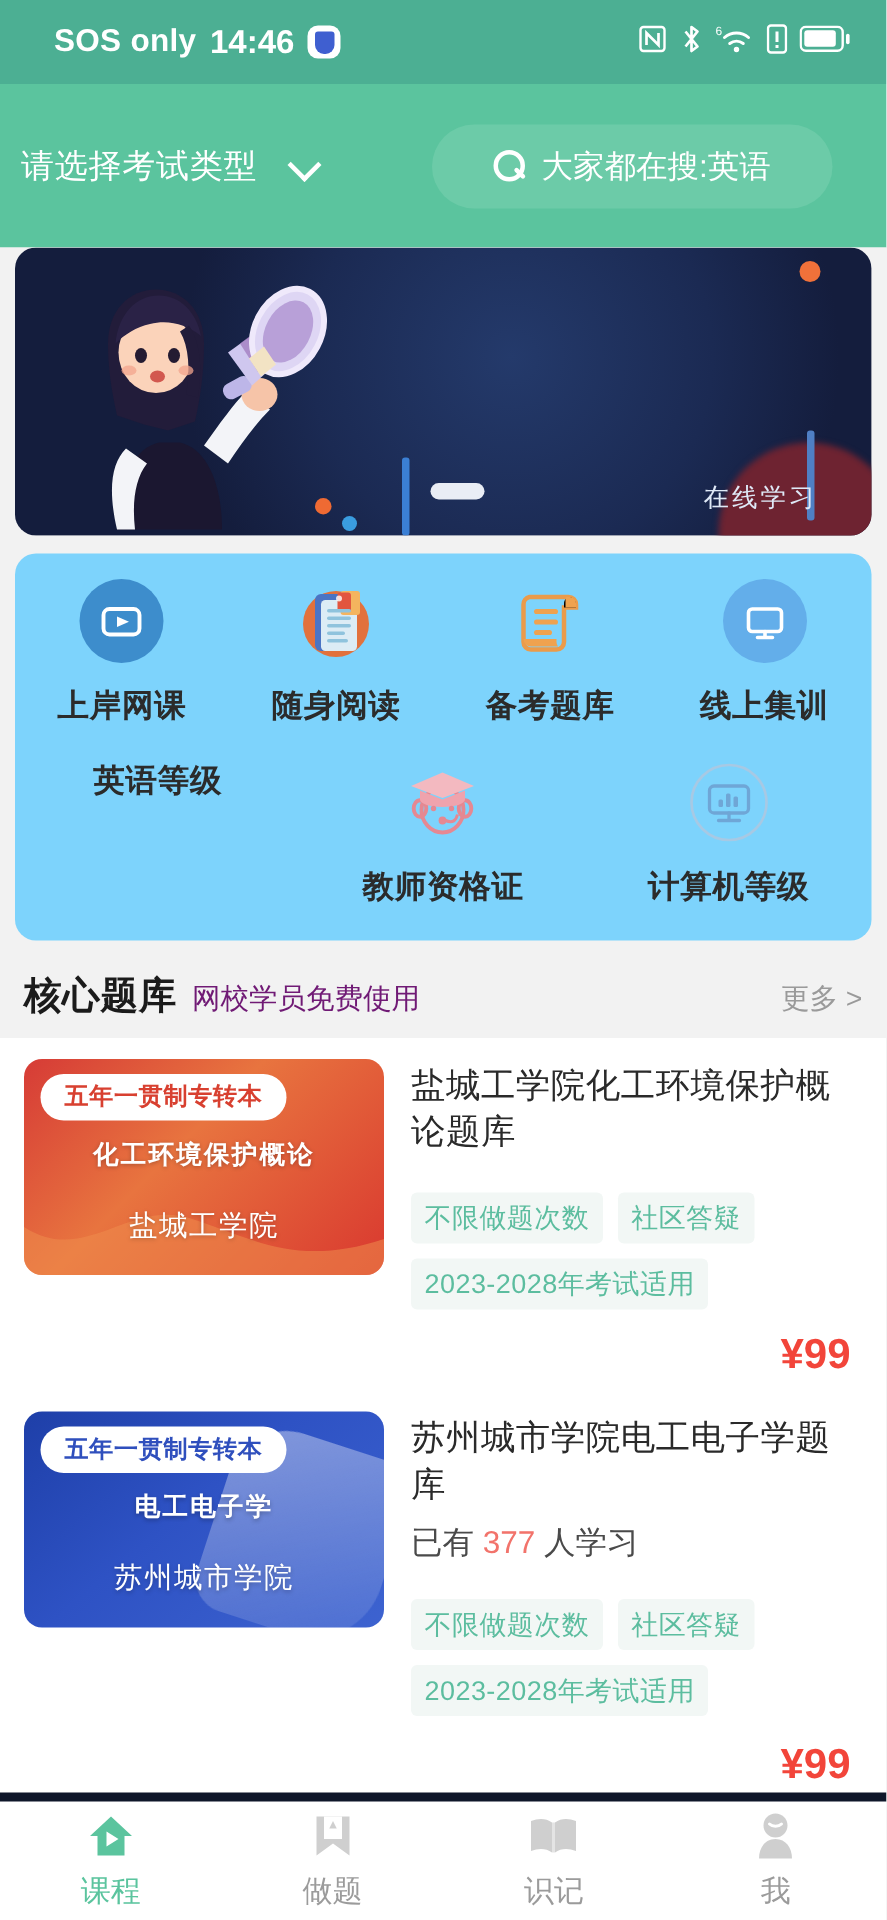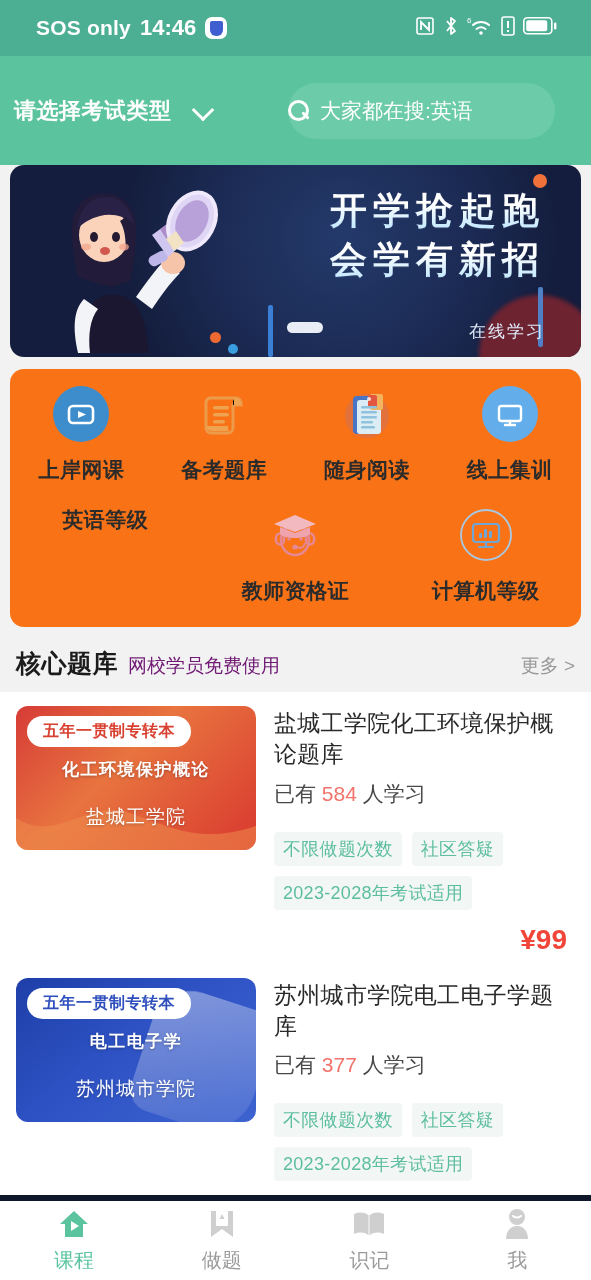--- a/index.html
+++ b/index.html
@@ -8,50 +8,50 @@
     font-family:"Liberation Sans","DejaVu Sans",sans-serif;
     background:#f2f2f2;
     overflow:hidden;
     position:relative;
   }
 
   
   .statusbar{
     height:56px;width:591px;background:#4CAF93;
     display:flex;align-items:center;justify-content:space-between;
-    padding:0 34px 0 36px;color:#ffffff;
+    padding:0 24px 0 36px;color:#ffffff;
   }
   .sb-left{display:flex;align-items:center;gap:9px;}
   .sb-carrier{font-size:21px;font-weight:600;letter-spacing:.2px;}
   .sb-time{font-size:22px;font-weight:600;}
   .sb-dot{
     width:22px;height:22px;border-radius:7px;background:#ffffff;
     display:flex;align-items:center;justify-content:center;
   }
   .sb-dot i{display:block;width:13px;height:15px;background:#3f5fd0;
     border-radius:2px 2px 6px 6px;}
   .sb-right{display:flex;align-items:center;gap:8px;}
   .ic{display:block;}
 
   
   .header{
     background:#5BC49E;width:591px;height:109px;
     display:flex;align-items:center;padding:0 36px 0 14px;
   }
   .examsel{display:flex;align-items:center;gap:22px;flex:0 0 auto;}
-  .examsel-label{color:#ffffff;font-size:22px;letter-spacing:.5px;font-weight:bold;}
+  .examsel-label{color:#ffffff;font-size:22px;letter-spacing:.5px;}
   .chev{width:20px;height:20px;position:relative;}
   .chev::after{
     content:"";position:absolute;left:1px;top:1px;width:13px;height:13px;
     border-right:3.4px solid #fff;border-bottom:3.4px solid #fff;
     transform:rotate(45deg);
   }
   .searchbox{
     margin-left:auto;width:267px;height:56px;border-radius:28px;
-    background:#6CCBA8;display:flex;align-items:center;justify-content:flex-start;gap:10px;
+    background:#6CCBA8;display:flex;align-items:center;justify-content:center;gap:10px;
   }
   .search-icon{width:22px;height:22px;position:relative;flex:0 0 auto;}
   .search-icon::before{
     content:"";position:absolute;left:0;top:0;width:15px;height:15px;
     border:3px solid #fff;border-radius:50%;
   }
   .search-icon::after{
     content:"";position:absolute;left:13px;top:14px;width:9px;height:3px;
     background:#fff;border-radius:2px;transform:rotate(45deg);
   }
@@ -91,21 +91,21 @@
   }
   .bn-sub{
     position:absolute;right:36px;bottom:14px;color:#dfe9f7;
     font-size:17px;letter-spacing:2px;
   }
   
   .girl{position:absolute;left:26px;bottom:0;width:190px;height:180px;}
 
   
   .gridcard{
-    margin:12px 10px 0;background:#f97316;border-radius:14px;
+    margin:12px 10px 0;background:#7dd3fc;border-radius:14px;
     padding:16px 0 22px;
   }
   .gridrow{display:flex;}
   .gcell{flex:1;display:flex;flex-direction:column;align-items:center;gap:13px;}
   .gicon{width:58px;height:58px;display:flex;align-items:center;justify-content:center;}
   .glabel{font-size:21px;color:#2b2b2b;font-weight:600;letter-spacing:.5px;}
   .circle{width:56px;height:56px;border-radius:50%;display:flex;align-items:center;justify-content:center;}
 
   
   .sect{
@@ -270,55 +270,36 @@
       <path d="M116 58l22-16 14 20-20 18z" fill="#cfc7ef"></path>
       <path d="M124 52l16-12 12 18-16 13z" fill="#9a6fb5" opacity=".65"></path>
 
       <ellipse cx="156" cy="44" rx="22" ry="30" fill="#ded6f4" transform="rotate(28 156 44)"></ellipse>
       <ellipse cx="156" cy="44" rx="15" ry="22" fill="#b8a0d8" transform="rotate(28 156 44)"></ellipse>
       <ellipse cx="156" cy="44" rx="22" ry="30" fill="none" stroke="#efe9fb" stroke-width="4" transform="rotate(28 156 44)"></ellipse>
 
       <path d="M130 62l10-8 8 12-10 8z" fill="#f2e3c4"></path>
     </svg>
 
-    <div class="bn-title">
-      <div class="bn-line">开学抢起跑</div>
-      <div class="bn-line">会学有新招</div>
-    </div>
     <div class="bn-sub">在线学习</div>
   </div>
 
   <div class="gridcard">
     <div class="gridrow">
 
       <div class="gcell">
         <span class="gicon">
           <span class="circle" style="background:#3d8dcc">
             <svg width="32" height="32" viewBox="0 0 32 32">
                 <rect x="4" y="8" width="24" height="17" rx="4" fill="none" stroke="#fff" stroke-width="2.6"></rect>
                 <path d="M13 13l8 3.5-8 3.5z" fill="#fff"></path>
               </svg>
           </span>
         </span>
         <span class="glabel">上岸网课</span>
-      </div>
-
-      <div class="gcell">
-        <span class="gicon">
-          <svg width="52" height="52" viewBox="0 0 52 52">
-            <path d="M12 10h26a5 5 0 0 1 5 5v2h-8v23a5 5 0 0 1-5 5H13a5 5 0 0 1-5-5V15a5 5 0 0 1 4-5z" fill="none" stroke="#eb9b4a" stroke-width="3"></path>
-            <path d="M38 10a5 5 0 0 1 5 5v2h-8v-2a5 5 0 0 1 3-5z" fill="#f0a busy"></path>
-            <path d="M36 10h3a4 4 0 0 1 4 4v3h-7z" fill="#efa24f"></path>
-            <path d="M8 38h22v2a5 5 0 0 0 1 3H13a5 5 0 0 1-5-5z" fill="#efa24f"></path>
-            <rect x="15" y="18" width="16" height="3.4" rx="1.7" fill="#efa24f"></rect>
-            <rect x="15" y="25" width="16" height="3.4" rx="1.7" fill="#efa24f"></rect>
-            <rect x="15" y="32" width="12" height="3.4" rx="1.7" fill="#efa24f"></rect>
-          </svg>
-        </span>
-        <span class="glabel">备考题库</span>
       </div>
 
       <div class="gcell">
         <span class="gicon">
           <svg width="56" height="56" viewBox="0 0 56 56">
             <circle cx="28" cy="30" r="22" fill="#e2713c"></circle>
             <rect x="14" y="10" width="26" height="38" rx="4" fill="#4a74c4"></rect>
             <rect x="18" y="14" width="24" height="34" rx="3" fill="#dcecf5"></rect>
             <rect x="31" y="8" width="13" height="16" rx="2" fill="#f4b45e"></rect>
             <rect x="29" y="9" width="9" height="13" rx="2" fill="#e2553f"></rect>
@@ -330,20 +311,35 @@
               <rect x="22" y="35" width="12" height="2.4" rx="1.2"></rect>
               <rect x="22" y="40" width="14" height="2.4" rx="1.2"></rect>
             </g>
           </svg>
         </span>
         <span class="glabel">随身阅读</span>
       </div>
 
       <div class="gcell">
         <span class="gicon">
+          <svg width="52" height="52" viewBox="0 0 52 52">
+            <path d="M12 10h26a5 5 0 0 1 5 5v2h-8v23a5 5 0 0 1-5 5H13a5 5 0 0 1-5-5V15a5 5 0 0 1 4-5z" fill="none" stroke="#eb9b4a" stroke-width="3"></path>
+            <path d="M38 10a5 5 0 0 1 5 5v2h-8v-2a5 5 0 0 1 3-5z" fill="#f0a busy"></path>
+            <path d="M36 10h3a4 4 0 0 1 4 4v3h-7z" fill="#efa24f"></path>
+            <path d="M8 38h22v2a5 5 0 0 0 1 3H13a5 5 0 0 1-5-5z" fill="#efa24f"></path>
+            <rect x="15" y="18" width="16" height="3.4" rx="1.7" fill="#efa24f"></rect>
+            <rect x="15" y="25" width="16" height="3.4" rx="1.7" fill="#efa24f"></rect>
+            <rect x="15" y="32" width="12" height="3.4" rx="1.7" fill="#efa24f"></rect>
+          </svg>
+        </span>
+        <span class="glabel">备考题库</span>
+      </div>
+
+      <div class="gcell">
+        <span class="gicon">
           <span class="circle" style="background:#63aeea">
             <svg width="32" height="32" viewBox="0 0 32 32">
                 <rect x="5" y="8" width="22" height="15" rx="2.5" fill="none" stroke="#fff" stroke-width="2.4"></rect>
                 <path d="M16 23v4M11 27h10" stroke="#fff" stroke-width="2.4" stroke-linecap="round"></path>
               </svg>
           </span>
         </span>
         <span class="glabel">线上集训</span>
       </div>
 
@@ -404,25 +400,20 @@
       <div class="thumb red">
         <svg class="wave" viewBox="0 0 240 62" preserveAspectRatio="none">
           <path d="M0 30c40 26 70-18 110-6s70 34 130 14v24H0z" fill="#ef8d4e"></path>
         </svg>
         <span class="badge">五年一贯制专转本</span>
         <span class="th-title">化工环境保护概论</span>
         <span class="th-school">盐城工学院</span>
       </div>
       <div class="cinfo">
         <div class="cname">盐城工学院化工环境保护概论题库</div>
-        <div class="clearn">
-          <span>已有</span>
-          <span class="num">584</span>
-          <span>人学习</span>
-        </div>
         <div class="ctags">
           <span class="tag">不限做题次数</span>
           <span class="tag">社区答疑</span>
         </div>
         <div class="ctags ctags2">
           <span class="tag">2023-2028年考试适用</span>
         </div>
         <div class="price">¥99</div>
       </div>
     </div>

